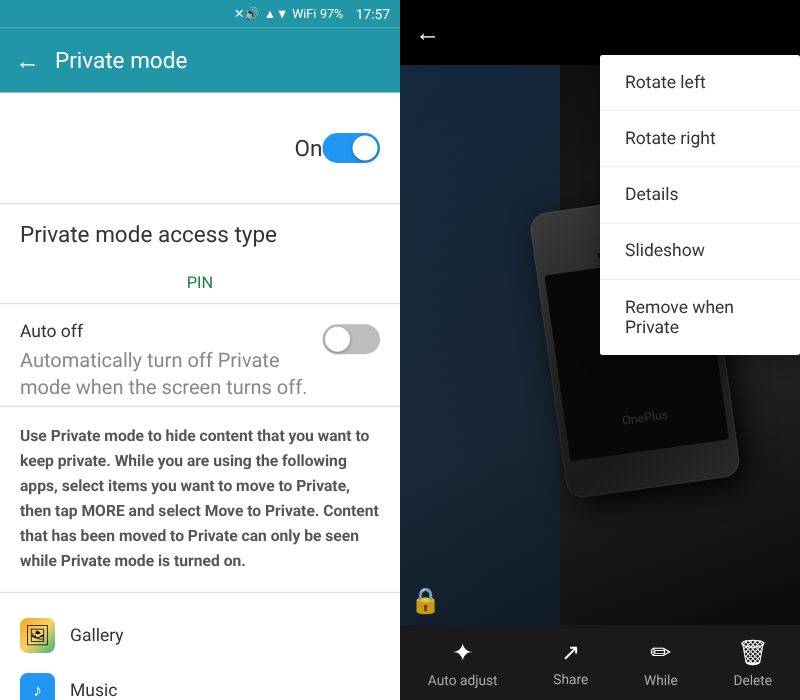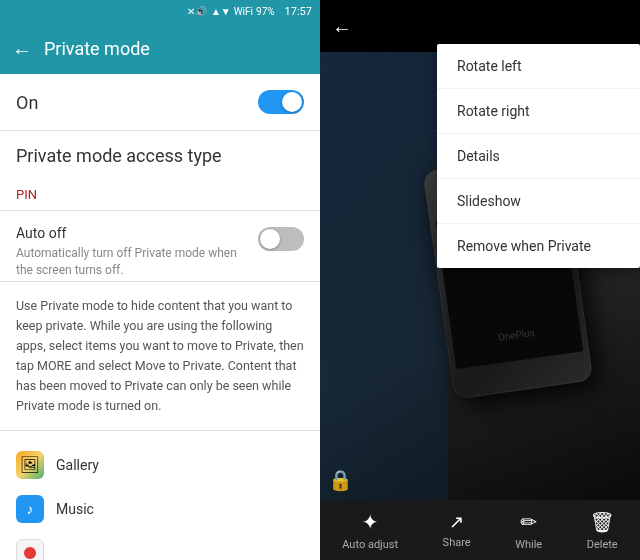--- a/index.html
+++ b/index.html
@@ -64,22 +64,22 @@
     .content {
       flex: 1;
       background: white;
       overflow-y: auto;
       padding: 0;
     }
 
     .toggle-row {
       display: flex;
       align-items: center;
-      justify-content: space-between;
-      padding: 16px 16px;
+      justify-content: flex-end;
+      padding: 32px 16px;
       border-bottom: 1px solid #e0e0e0;
     }
 
     .toggle-label {
       font-size: 18px;
       color: #333;
     }
 
     .toggle-switch {
       width: 46px;
@@ -108,22 +108,23 @@
     }
 
     .section-title {
       font-size: 18px;
       color: #333;
       margin-bottom: 21px;
     }
 
     .section-subtitle {
       font-size: 13px;
-      color: #b91c1c;
-      cursor: pointer;
+      color: #15803d;
+      cursor: pointer;
+      text-align: center;
     }
 
     .auto-off-row {
       display: flex;
       align-items: flex-start;
       justify-content: space-between;
       padding: 14px 16px 2px;
       border-bottom: 1px solid #e0e0e0;
     }
 
@@ -132,21 +133,21 @@
       margin-right: 12px;
     }
 
     .auto-off-title {
       font-size: 14px;
       color: #333;
       margin-bottom: 4px;
     }
 
     .auto-off-desc {
-      font-size: 12px;
+      font-size: 16px;
       color: #888;
       line-height: 1.4;
     }
 
     .toggle-switch-off {
       width: 46px;
       height: 24px;
       background: #bdbdbd;
       border-radius: 12px;
       position: relative;
@@ -166,20 +167,21 @@
       border-radius: 50%;
       box-shadow: 0 1px 3px rgba(0,0,0,0.3);
     }
 
     .description {
       padding: 14px 16px;
       font-size: 12.5px;
       color: #555;
       line-height: 1.6;
       border-bottom: 1px solid #e0e0e0;
+      font-weight: bold;
     }
 
     .apps-list {
       padding: 12px 16px;
     }
 
     .app-item {
       display: flex;
       align-items: center;
       gap: 12px;
@@ -279,21 +281,21 @@
       font-size: 11px;
       color: #aaa;
     }
 
     
     .dropdown-menu {
       position: absolute;
       top: 44px;
       right: 0;
       background: white;
-      width: 203px;
+      width: 160px;
       z-index: 100;
       box-shadow: 0 4px 16px rgba(0,0,0,0.3);
       border-radius: 2px;
     }
 
     .dropdown-item {
       padding: 14px 20px;
       font-size: 14px;
       color: #333;
       cursor: pointer;

